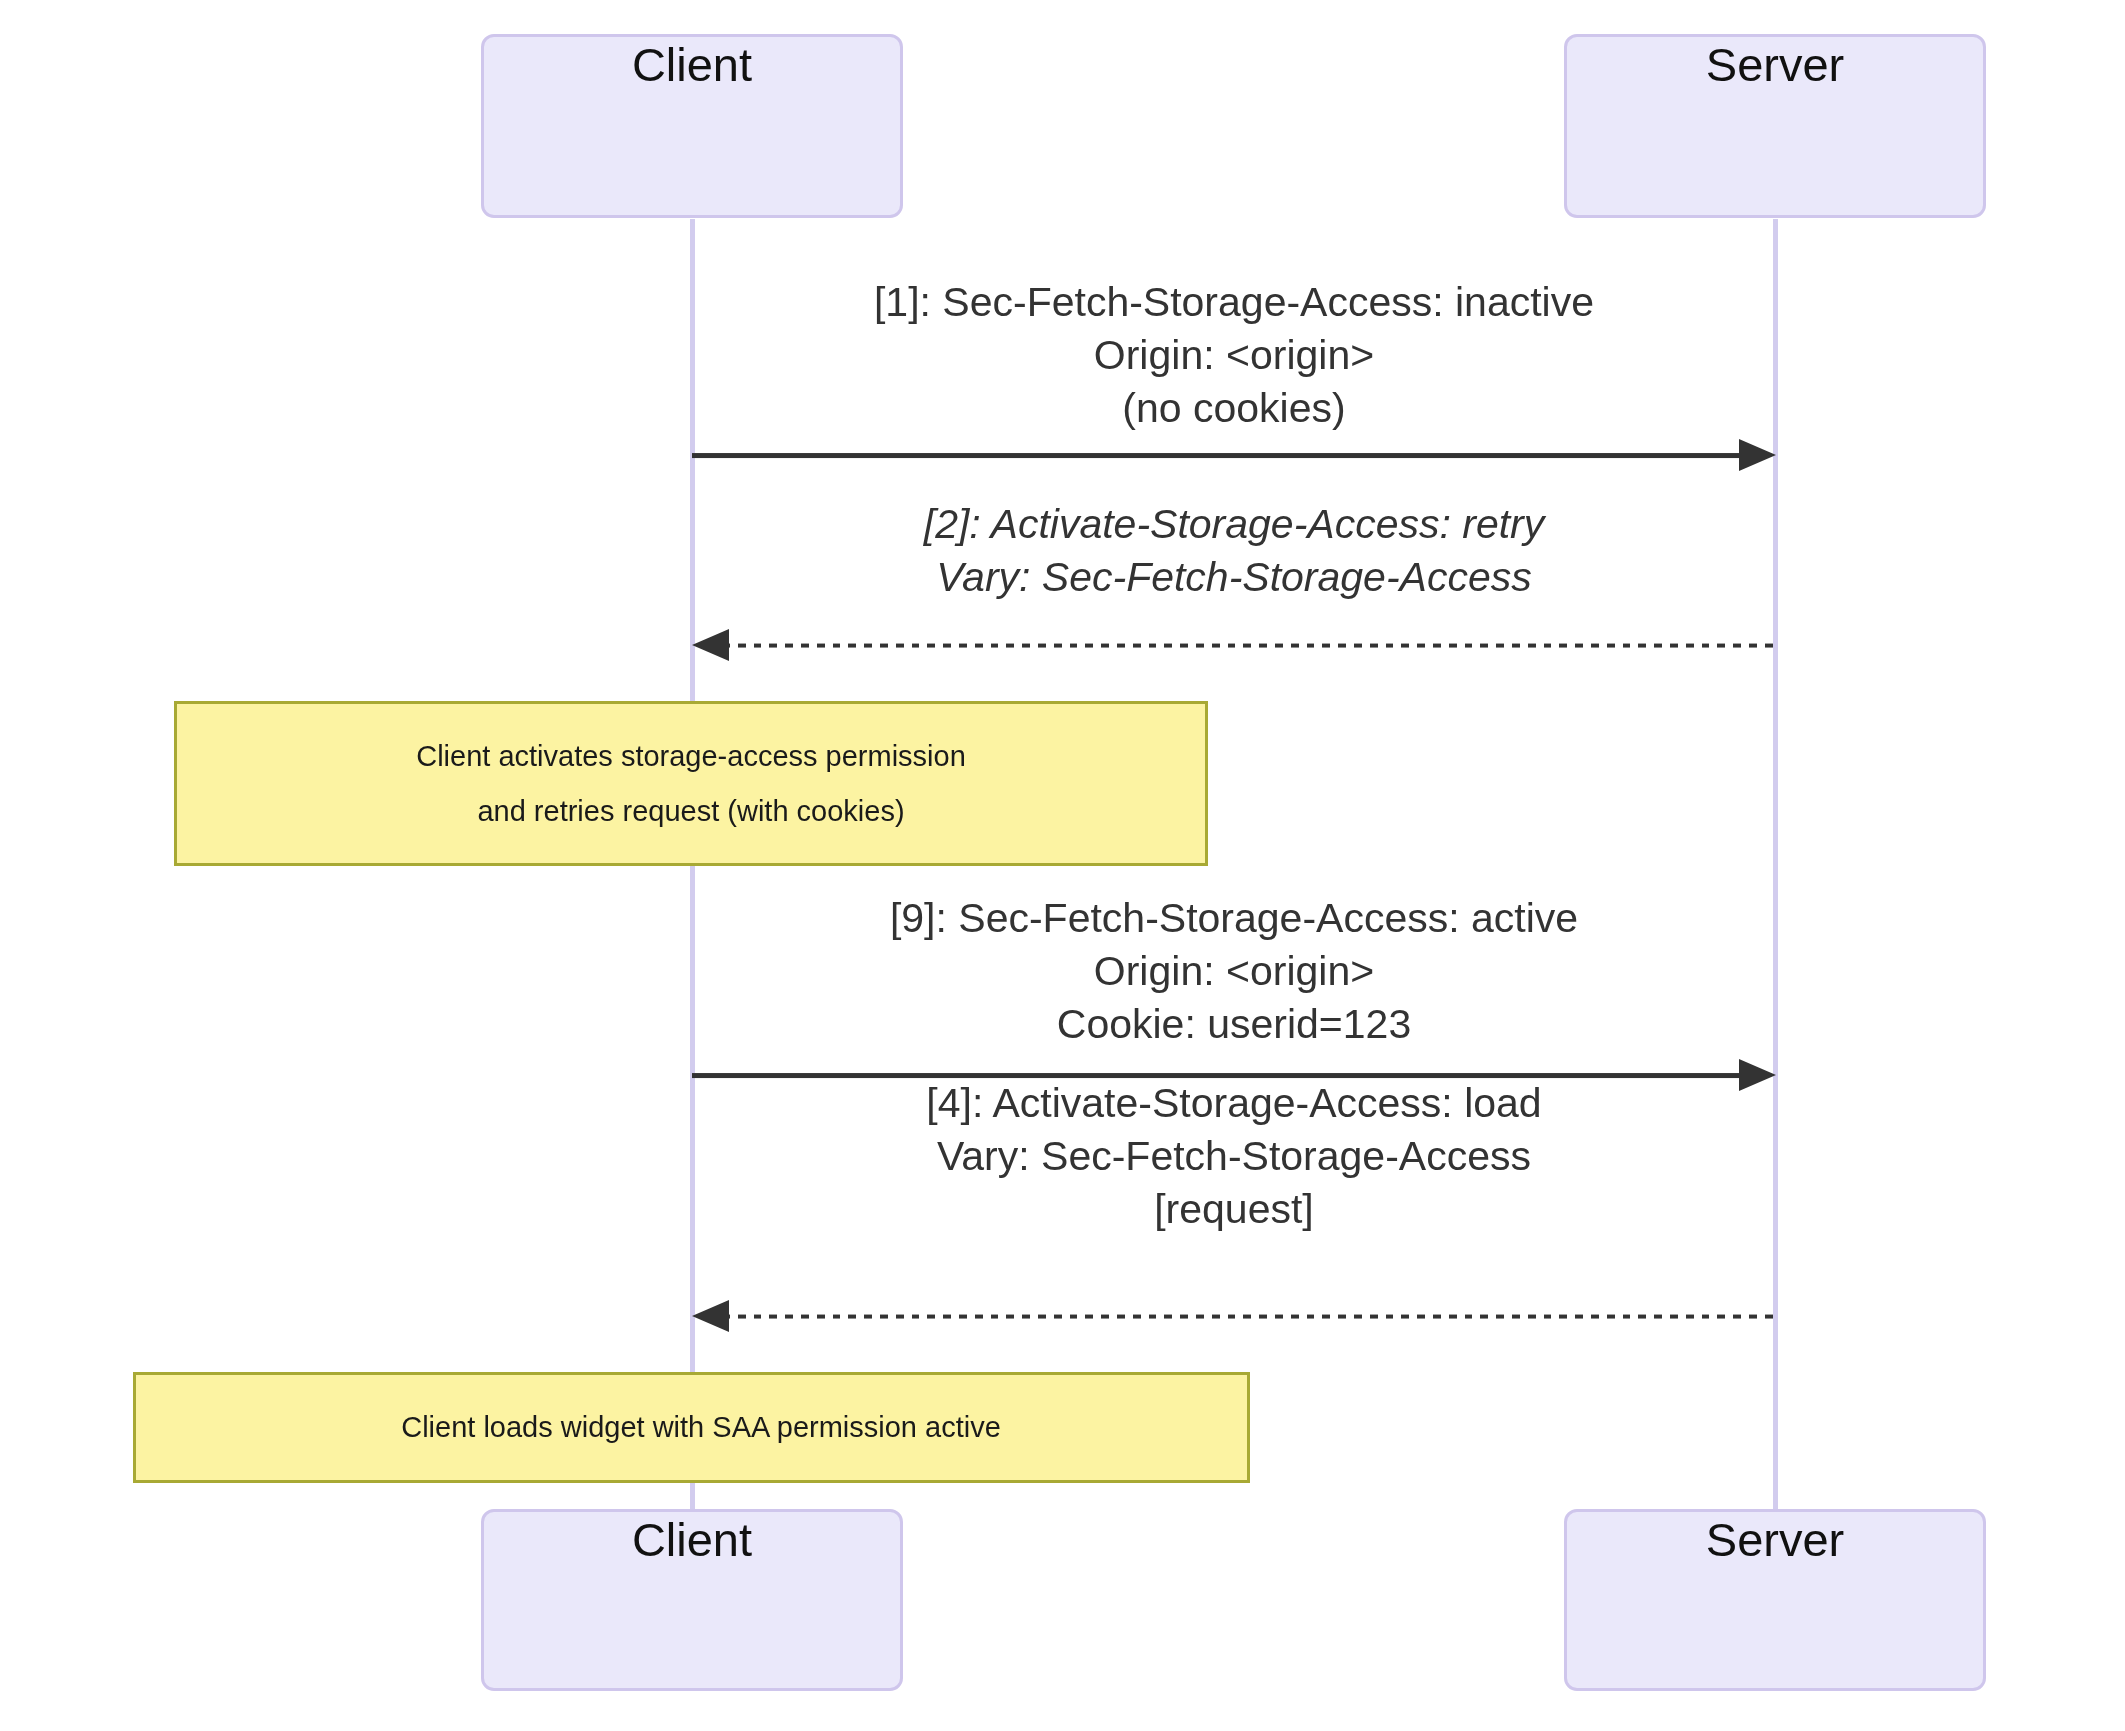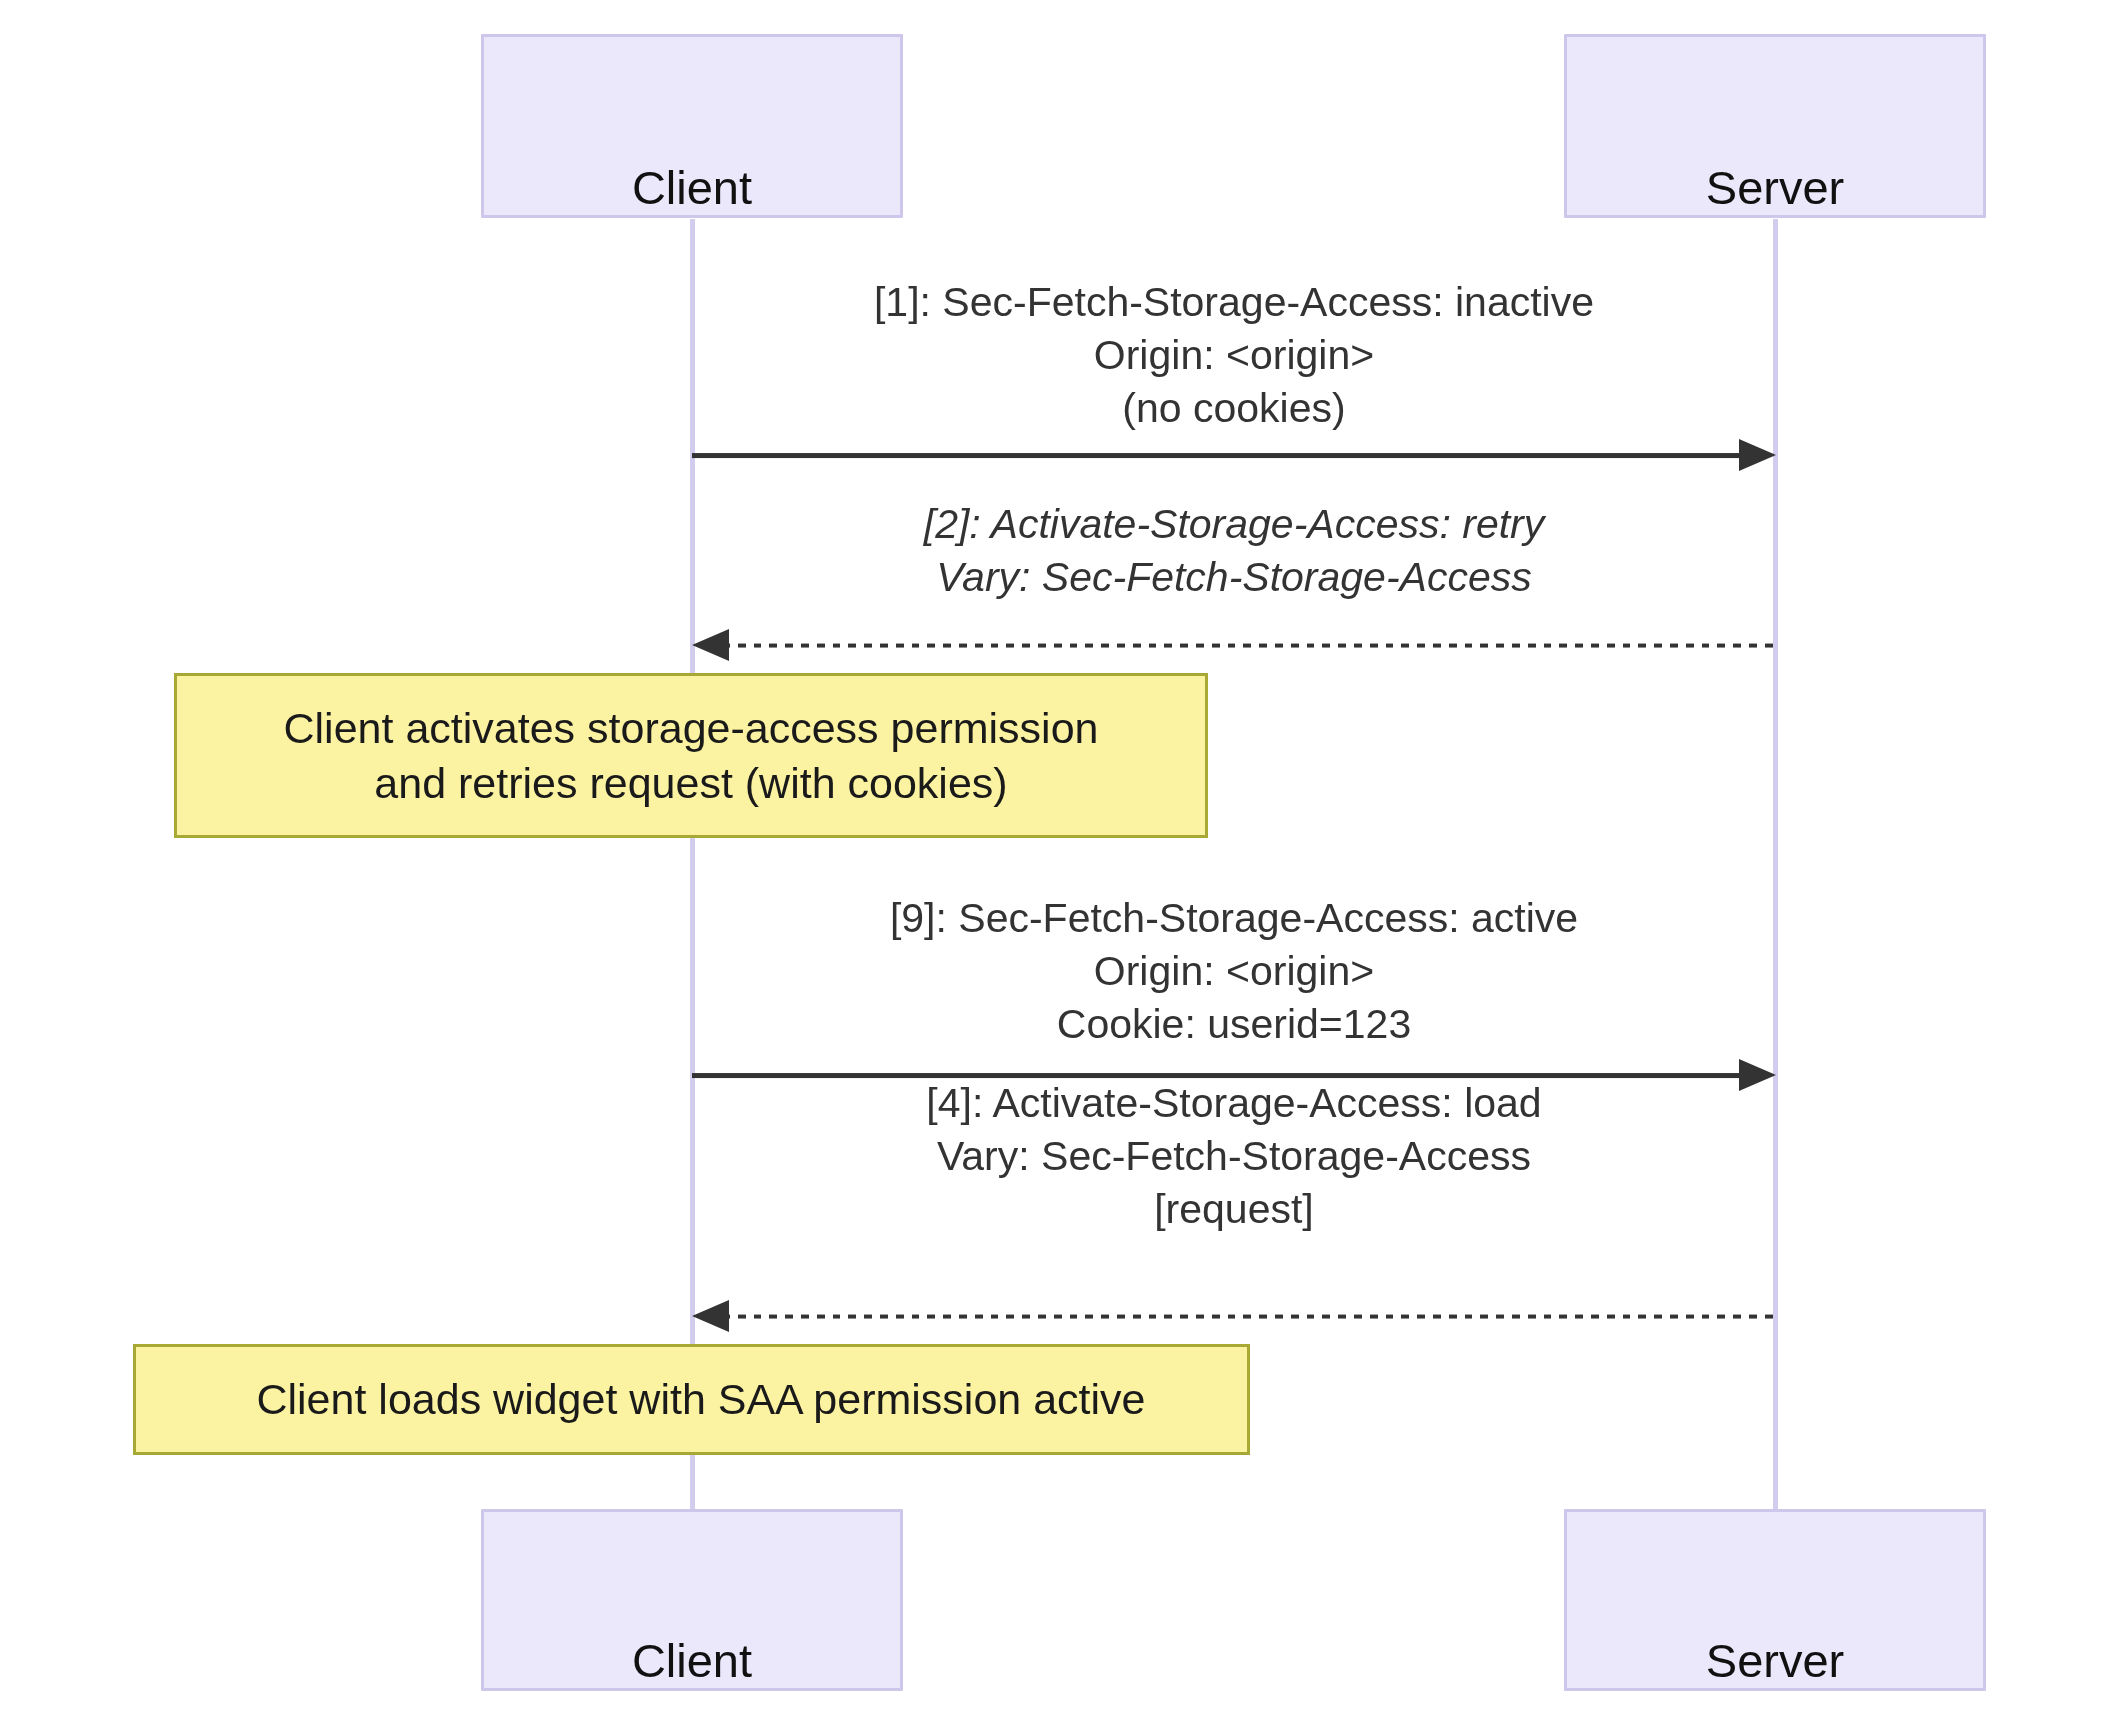--- a/index.html
+++ b/index.html
@@ -22,24 +22,24 @@
     background: var(--background);
     font-family: "Liberation Sans", sans-serif;
     overflow: hidden;
   }
   .actor {
     position: absolute;
     width: 422px;
     height: 184px;
     background: var(--actor-fill);
     border: 3px solid var(--actor-border);
-    border-radius: 1px;
+    border-radius: 13px;
     box-sizing: border-box;
     display: flex;
-    align-items: flex-end;
+    align-items: flex-start;
     justify-content: center;
     font-size: 47px;
     color: var(--actor-text-color);
   }
   .actor.client-top  { left: 481px;  top: 34px; }
   .actor.server-top  { left: 1564px; top: 34px; }
   .actor.client-bottom { left: 481px;  top: 1509px; height: 182px; }
   .actor.server-bottom { left: 1564px; top: 1509px; height: 182px; }
 
   .lifeline {
@@ -103,23 +103,24 @@
 
   .note {
     position: absolute;
     background: var(--note-fill);
     border: 3px solid var(--note-border);
     box-sizing: border-box;
     display: flex;
     flex-direction: column;
     justify-content: center;
     text-align: center;
-    font-size: 43px;
+    font-size: 29px;
     line-height: 55px;
     color: var(--note-text-color);
+    margin-top: 28px;
   }
   .note.n1 { left: 174px; top: 673px;  width: 1034px; height: 165px; }
   .note.n2 { left: 133px; top: 1344px; width: 1117px; height: 111px; padding-left: 19px; }
 </style>
 </head>
 <body>
 
 <div id="canvas">
 
   <div class="lifeline client"></div>

